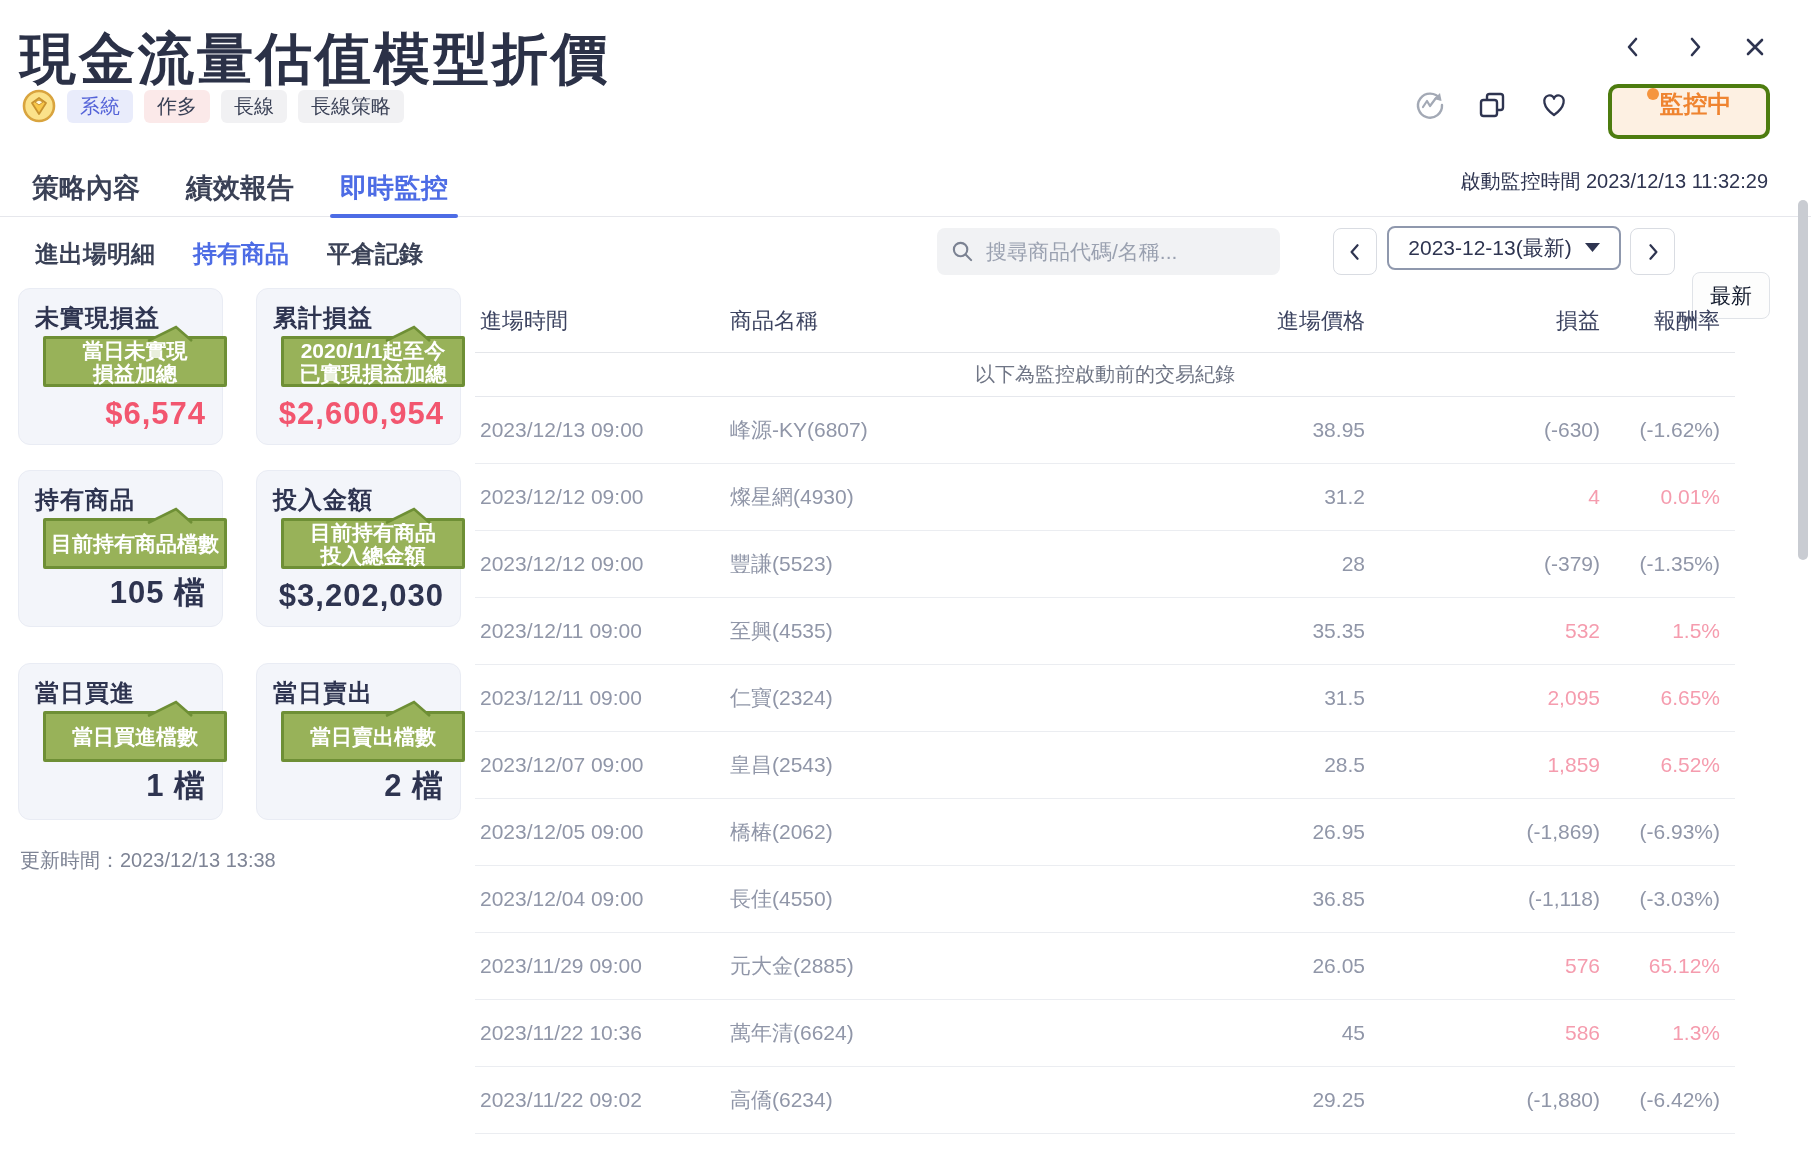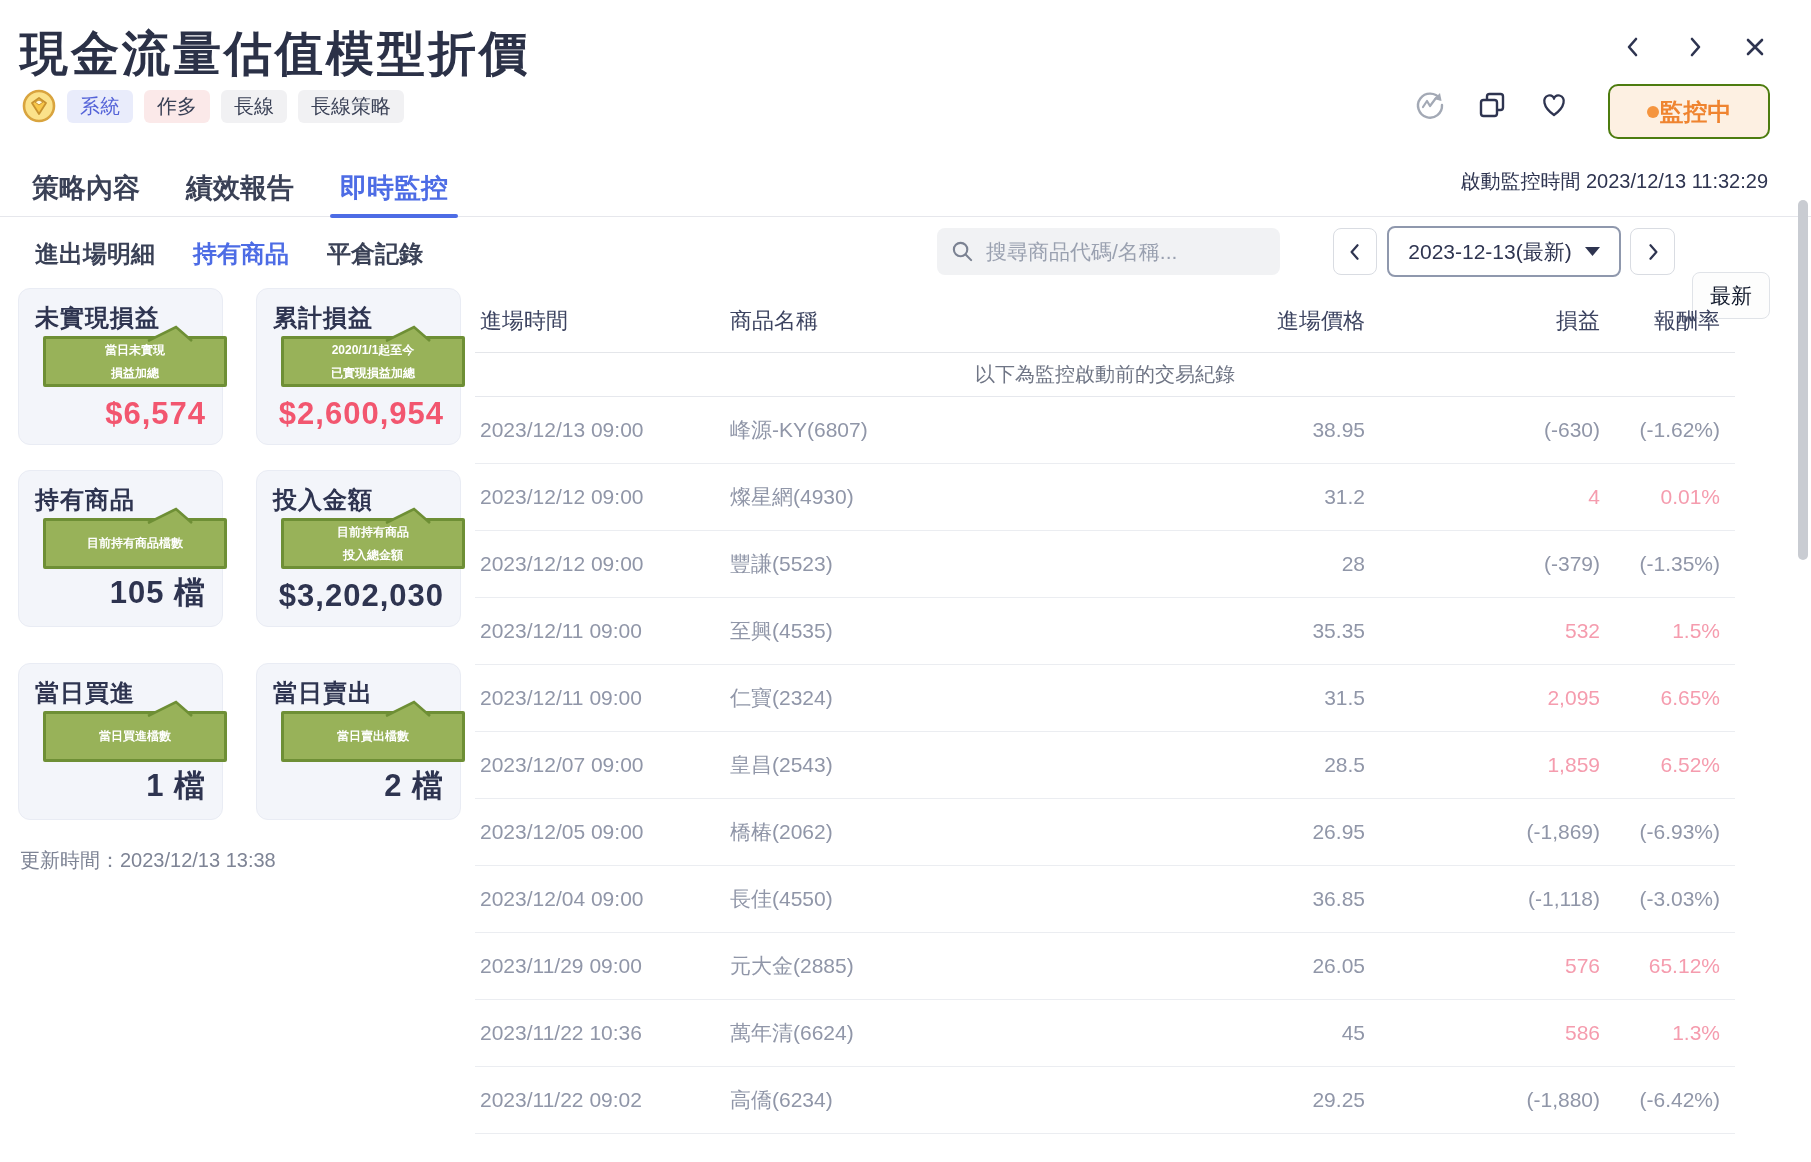--- a/index.html
+++ b/index.html
@@ -1,36 +1,36 @@
 <!DOCTYPE html>
 <html><head>
 <meta charset="utf-8">
 <style>
   html,body{margin:0;padding:0;background:#fff;}
   .app{position:relative;width:1811px;height:1162px;background:#fff;overflow:hidden;
        font-family:"Liberation Sans","DejaVu Sans",sans-serif;color:#2e3450;}
 
   
-  .page-title{position:absolute;left:20px;top:22px;font-size:48px;font-weight:bold;
+  .page-title{position:absolute;left:20px;top:22px;font-size:56px;font-weight:bold;
               color:#2b3147;letter-spacing:3px;}
   .win-ctl{position:absolute;top:32px;width:30px;height:30px;display:flex;align-items:center;
            justify-content:center;cursor:pointer;}
   .win-back{left:1618px;} .win-fwd{left:1680px;} .win-close{left:1740px;}
 
   .tag-row{position:absolute;left:22px;top:89px;display:flex;align-items:center;gap:11px;height:34px;}
   .tag{height:33px;padding:0 13px;border-radius:6px;font-size:20px;display:flex;align-items:center;color:#3a4156;text-align:center;}
   .tag.blue{background:#e9ecfb;color:#5463d8;}
   .tag.pink{background:#fbe9e9;}
   .tag.gray{background:#f1f1f3;}
 
   .icon-btn{position:absolute;top:88px;width:34px;height:34px;display:flex;align-items:center;justify-content:center;cursor:pointer;}
   .act-refresh{left:1413px;} .act-copy{left:1475px;} .act-heart{left:1537px;}
   .monitor-btn{position:absolute;left:1608px;top:84px;width:162px;height:55px;box-sizing:border-box;
-               border:2px solid #4d7c0f;background:#fdf0e2;border-radius:10px;color:#ef8430;
-               font-size:24px;font-weight:bold;display:flex;align-items:center;justify-content:center;gap:1px;cursor:pointer;}
+               border:4px solid #4d7c0f;background:#fdf0e2;border-radius:10px;color:#ef8430;
+               font-size:24px;font-weight:bold;display:flex;justify-content:center;gap:1px;cursor:pointer;}
   .monitor-dot{width:12px;height:12px;border-radius:50%;background:#f5953f;}
 
   
   .tabs{position:absolute;left:0;top:160px;width:1811px;height:57px;border-bottom:1px solid #e6e7ec;
         display:flex;align-items:center;padding-left:32px;gap:46px;box-sizing:border-box;}
   .tab{font-size:27px;font-weight:bold;color:#3a4156;position:relative;height:100%;
        display:flex;align-items:center;cursor:pointer;}
   .tab.active{color:#4d6ce5;}
   .tab.active::after{content:"";position:absolute;left:-10px;right:-10px;bottom:-2px;height:4px;
                      background:#4d6ce5;border-radius:2px;}
@@ -42,37 +42,37 @@
 
   
   .search-box{position:absolute;left:937px;top:228px;width:343px;height:47px;box-sizing:border-box;
               background:#f1f2f4;border-radius:8px;display:flex;align-items:center;padding:0 14px;gap:10px;}
   .search-box input{flex:1;border:none;background:transparent;outline:none;font-size:21px;color:#3a4156;
                     font-family:"Liberation Sans","DejaVu Sans",sans-serif;}
   .search-box input::placeholder{color:#9aa1b0;}
   .nav-btn{position:absolute;top:228px;height:47px;box-sizing:border-box;border:1px solid #d9dce2;
            border-radius:8px;background:#fff;display:flex;align-items:center;justify-content:center;cursor:pointer;}
   .nav-prev{left:1333px;width:44px;} .nav-next{left:1630px;width:45px;}
-  .date-select{position:absolute;left:1387px;top:226px;width:234px;height:51px;box-sizing:border-box;
+  .date-select{position:absolute;left:1387px;top:226px;width:234px;height:44px;box-sizing:border-box;
                border:2px solid #8f98ad;border-radius:8px;background:#fff;display:flex;align-items:center;
                justify-content:center;gap:13px;font-size:21px;color:#2e3450;cursor:pointer;}
   .latest-btn{position:absolute;left:1692px;top:228px;width:78px;height:47px;box-sizing:border-box;
               border:1px solid #e0e3e8;border-radius:8px;background:#fdfdfd;color:#0f172a;
               font-size:21px;display:flex;align-items:center;justify-content:center;margin-top:44px;}
 
   
   .card{position:absolute;width:205px;height:157px;background:#f3f5fa;border:1px solid #e9ecf4;
         border-radius:12px;box-sizing:border-box;}
   .card-pos-0{left:18px;top:288px;}  .card-pos-1{left:256px;top:288px;}
   .card-pos-2{left:18px;top:470px;}  .card-pos-3{left:256px;top:470px;}
   .card-pos-4{left:18px;top:663px;}  .card-pos-5{left:256px;top:663px;}
   .card-title{position:absolute;top:13px;left:16px;font-size:24px;font-weight:bold;color:#2e3450;letter-spacing:1px;}
   .tip{position:absolute;left:-5px;right:-5px;top:47px;height:51px;background:#98b259;
        border:3px solid #6e8f35;border-radius:2px;box-sizing:border-box;display:flex;flex-direction:column;
-       justify-content:center;align-items:center;color:#fff;font-weight:bold;font-size:12px;line-height:23px;margin-left:29px;}
+       justify-content:center;align-items:center;color:#fff;font-weight:bold;font-size:21px;line-height:23px;margin-left:29px;}
   .tip-notch{position:absolute;top:-15px;right:17%;width:48px;height:18px;}
   .card-val{position:absolute;right:16px;bottom:12px;font-size:31px;font-weight:bold;letter-spacing:1px;}
   .card-val.pink{color:#f2566f;} .card-val.dark{color:#2e3450;}
   .update-time{position:absolute;left:20px;top:847px;font-size:20px;color:#7e8495;}
 
   
   .table{position:absolute;left:475px;top:289px;width:1260px;}
   .thead,.trow,.notice{box-sizing:border-box;padding-right:15px;}
   .thead{display:flex;height:64px;align-items:center;border-bottom:1px solid #e4e6ea;
          color:#3c4360;font-size:22px;font-weight:500;}

